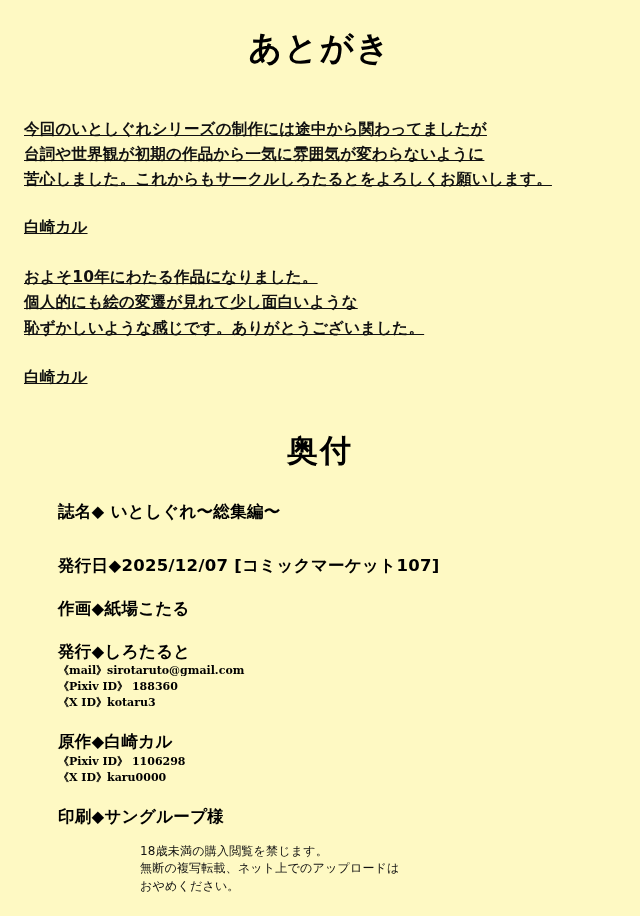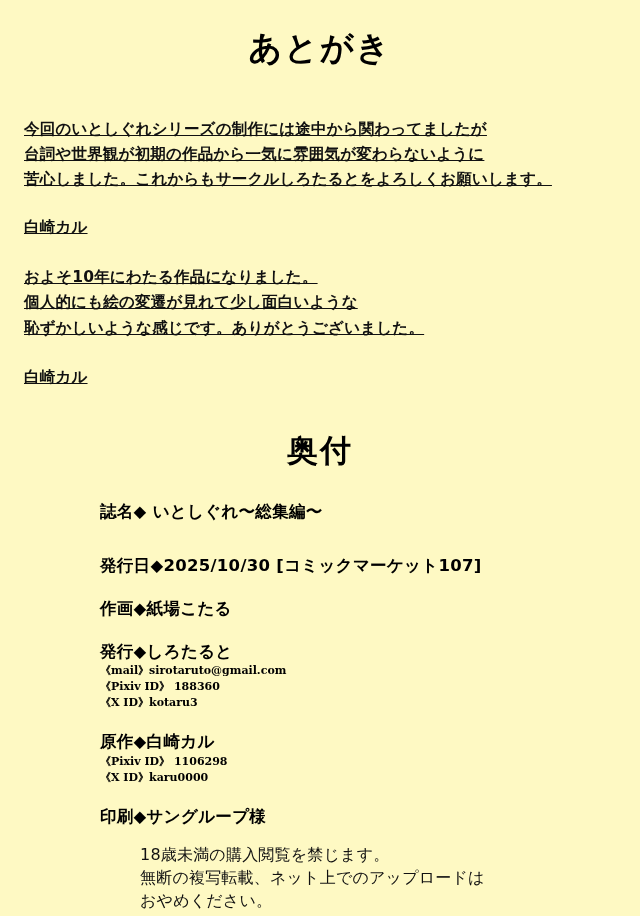--- a/index.html
+++ b/index.html
@@ -69,21 +69,21 @@
     font-family: "DejaVu Sans", sans-serif;
     font-weight: bold;
     font-size: 31px;
     letter-spacing: 2px;
     margin: 0;
     padding-top: 42px;
     color: #000;
   }
 
   .colophon {
-    padding-left: 100px;
+    padding-left: 58px;
     margin-top: 30px;
   }
   .c-line {
     font-family: "DejaVu Sans", sans-serif;
     font-weight: bold;
     font-size: 16.5px;
     color: #000;
     line-height: 1.25;
     letter-spacing: 0.3px;
   }
@@ -98,21 +98,21 @@
   .gap-lg { margin-top: 34px; }
   .gap-md { margin-top: 22px; }
   .gap-xs { margin-top: 2px; }
 
   
   .notice {
     position: absolute;
     left: 140px;
     top: 843px;
     font-family: "DejaVu Sans", sans-serif;
-    font-size: 16px;
+    font-size: 12px;
     font-weight: normal;
     line-height: 1.45;
     color: #111;
     white-space: pre-line;
     letter-spacing: 0.2px;
   }
 </style>
 </head>
 <body>
 
@@ -129,21 +129,21 @@
 個人的にも絵の変遷が見れて少し面白いような
 恥ずかしいような感じです。ありがとうございました。</div>
     <div class="sig sig-2">白崎カル</div>
   </div>
 
   <h2 class="colophon-title">奥付</h2>
 
   <div class="colophon">
     <div class="c-line">誌名◆ いとしぐれ〜総集編〜</div>
 
-    <div class="c-line gap-lg">発行日◆2025/10/30 [コミックマーケット107]</div>
+    <div class="c-line gap-lg">発行日◆2025/12/07 [コミックマーケット107]</div>
     <div class="c-line gap-md">作画◆紙場こたる</div>
 
     <div class="c-line gap-md">発行◆しろたると</div>
     <div class="c-sub gap-xs">《mail》sirotaruto@gmail.com</div>
     <div class="c-sub gap-xs">《Pixiv ID》 188360</div>
     <div class="c-sub gap-xs">《X ID》kotaru3</div>
 
     <div class="c-line gap-md">原作◆白崎カル</div>
     <div class="c-sub gap-xs">《Pixiv ID》 1106298</div>
     <div class="c-sub gap-xs">《X ID》karu0000</div>

